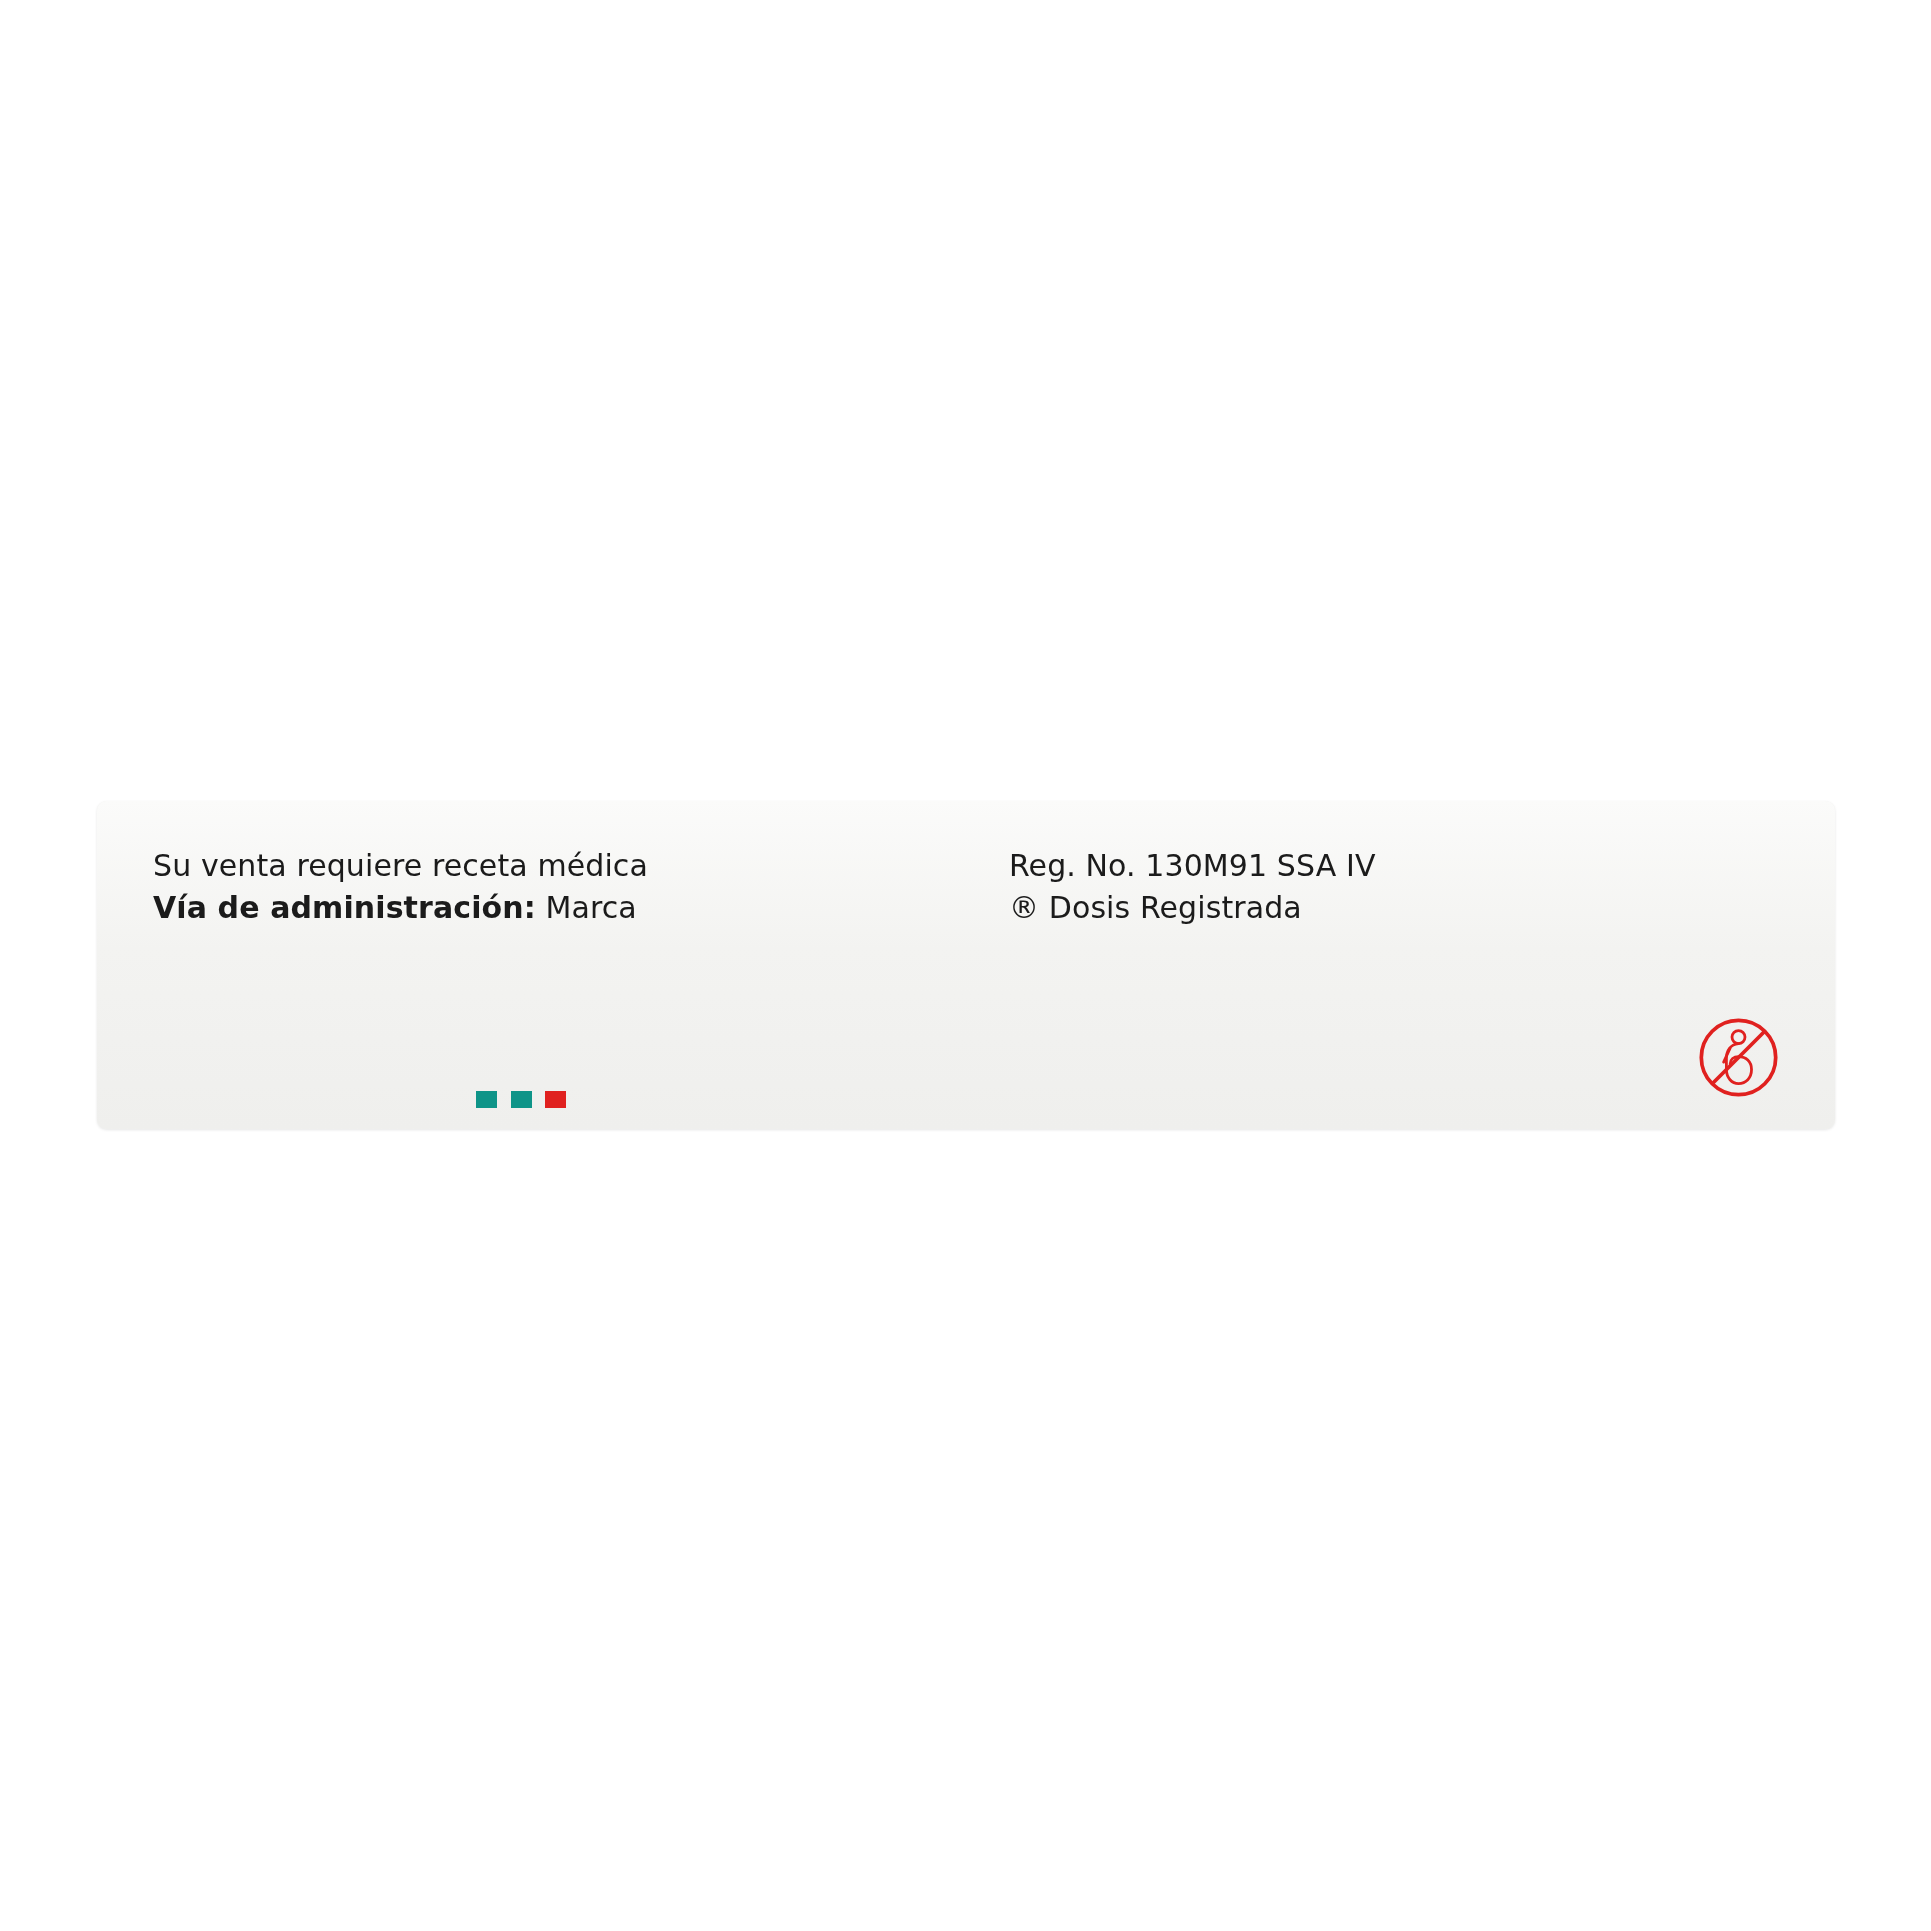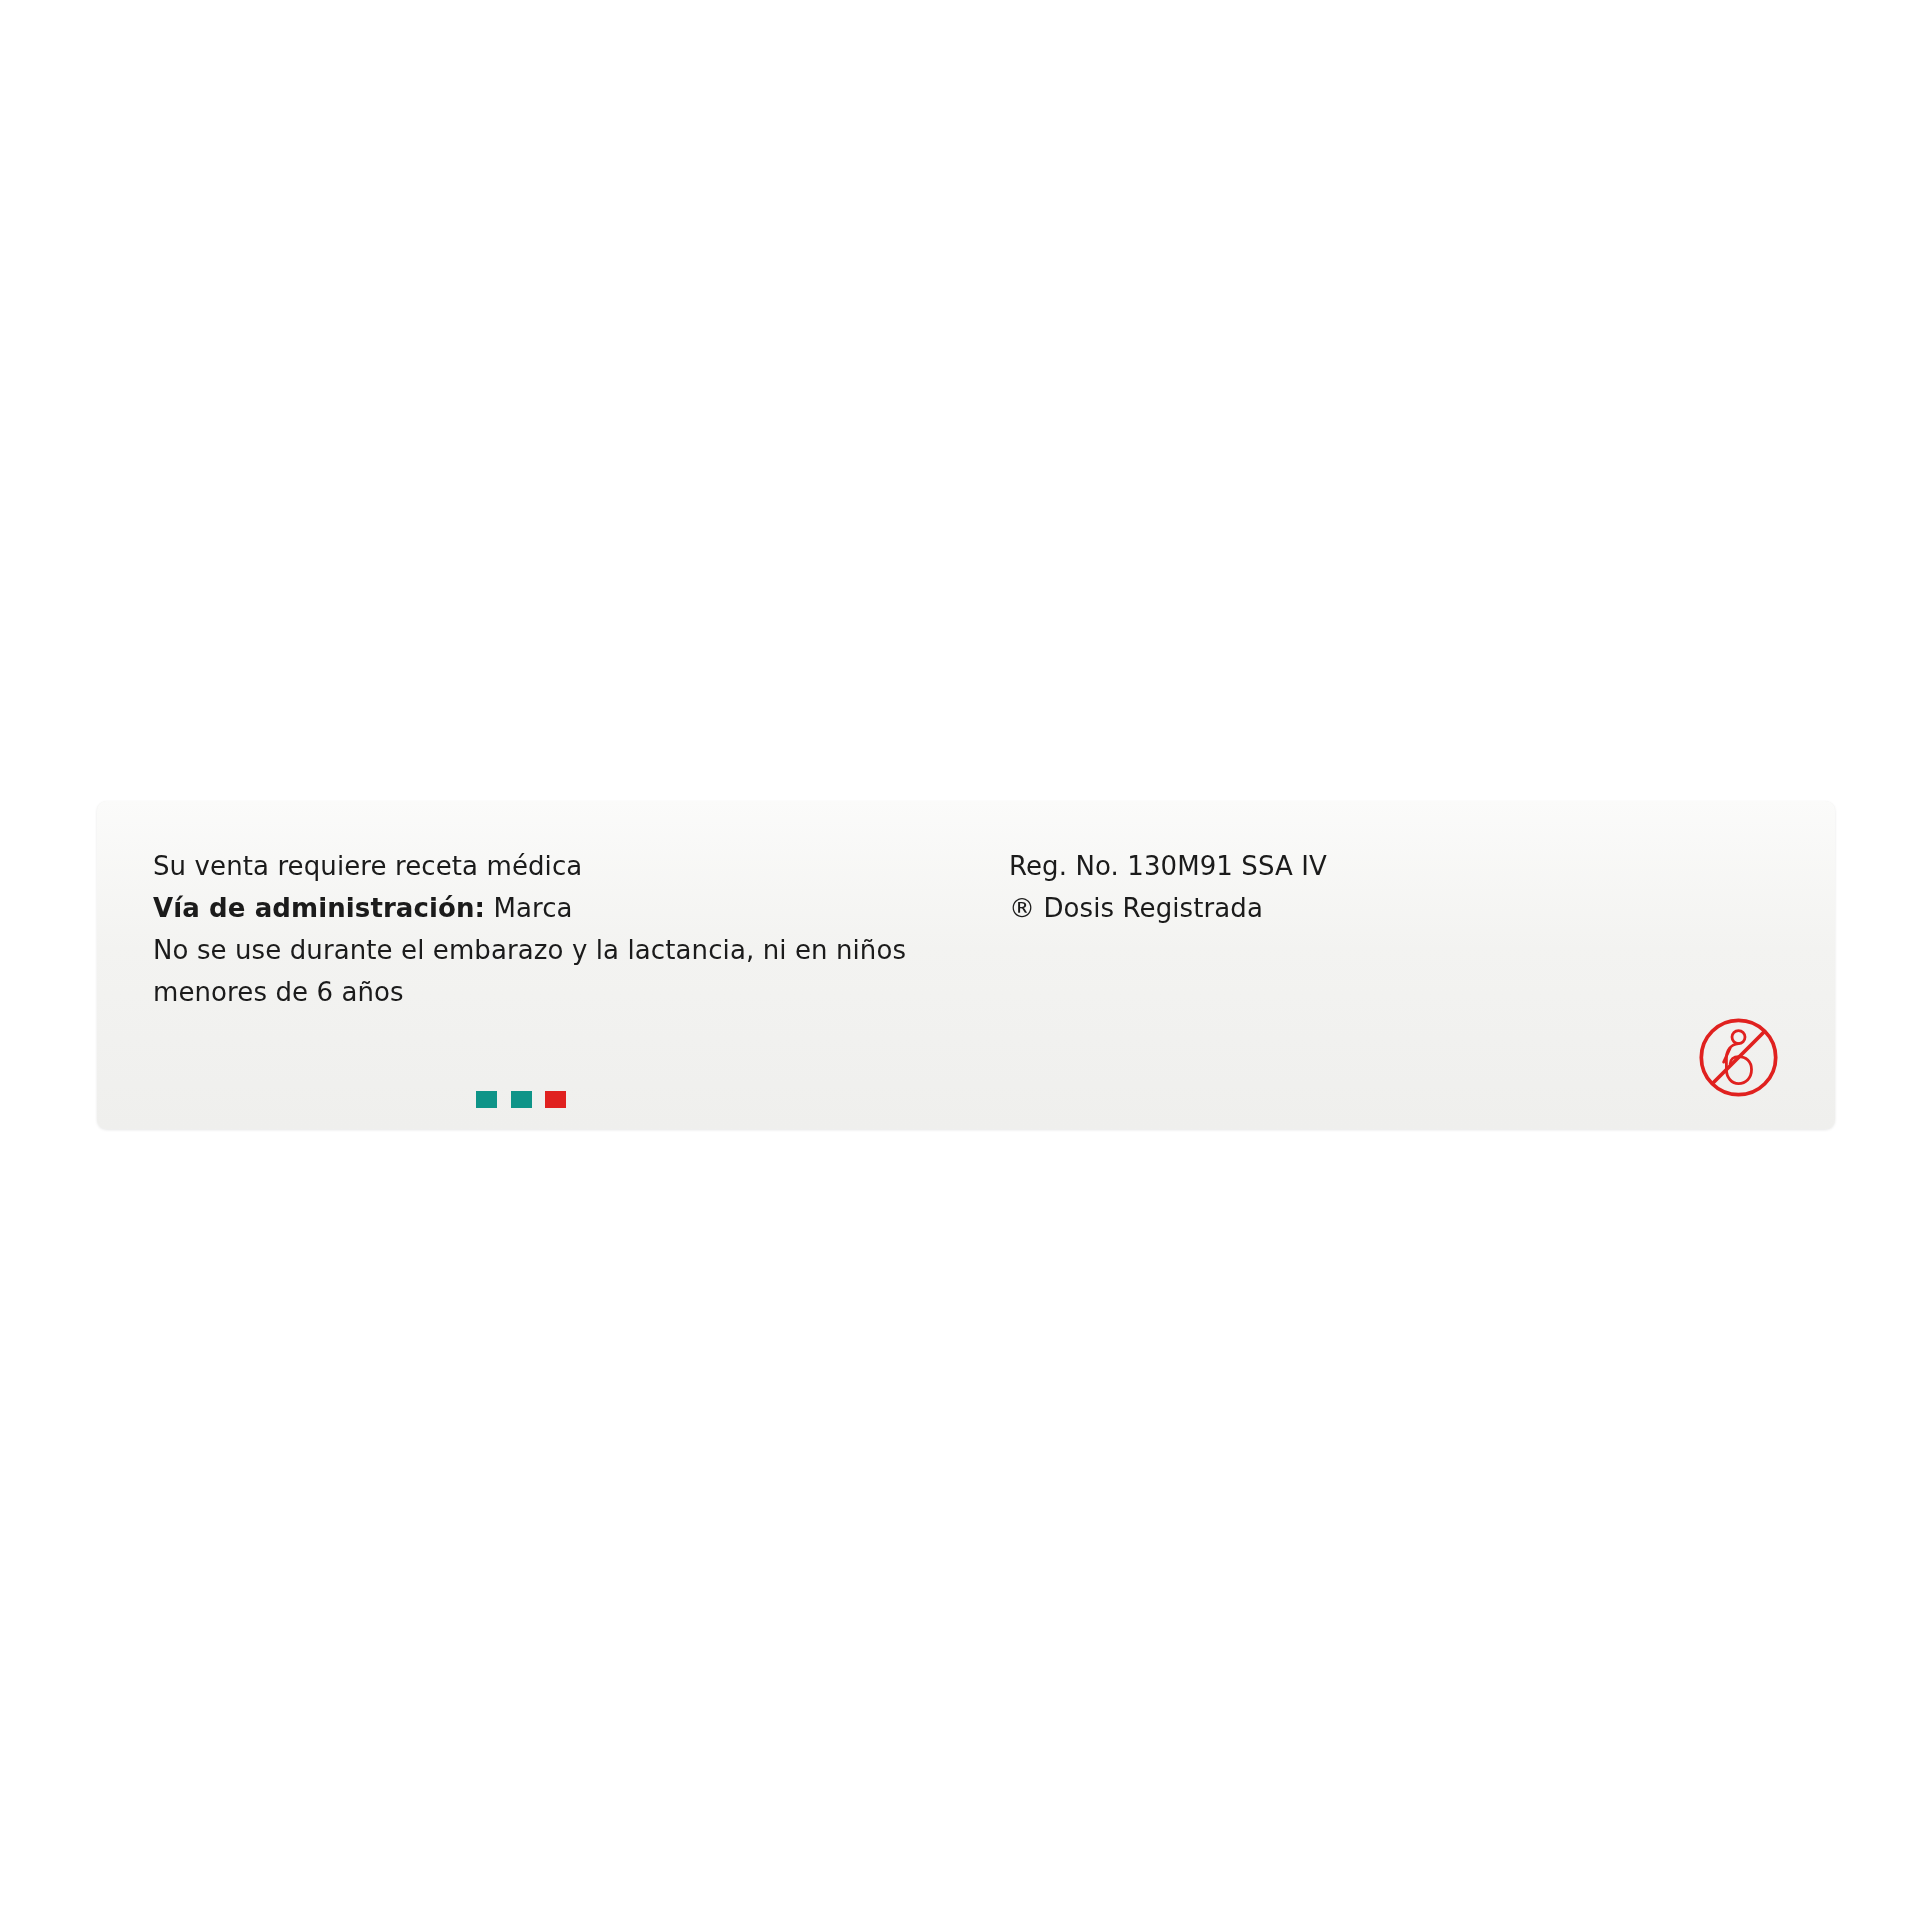--- a/index.html
+++ b/index.html
@@ -52,21 +52,21 @@
   .col-left {
     width: 912px;
     padding: 44px 0 0 56px;
   }
   .col-right {
     flex: 1;
     padding: 44px 39px 0 0;
   }
 
   .line {
-    font-size: 26px;
+    font-size: 30px;
     line-height: 42px;
     color: #1b1b1b;
     white-space: nowrap;
     letter-spacing: 0.1px;
   }
   .line.wrap {
     white-space: normal;
   }
   .lbl {
     font-weight: bold;
@@ -101,23 +101,20 @@
 <div class="panel">
   <div class="panel-inner">
 
     <div class="col col-left">
       <div class="line">
         <span>Su venta requiere receta médica</span>
       </div>
       <div class="line">
         <span class="lbl">Vía de administración:</span><span> Marca</span>
       </div>
-      <div class="line wrap">
-        <span>No se use durante el embarazo y la lactancia, ni en niños menores de 6 años</span>
-      </div>
     </div>
 
     <div class="col col-right">
       <div class="line">
         <span>Reg. No. 130M91 SSA IV</span>
       </div>
       <div class="line">
         <span>® Dosis Registrada</span>
       </div>
     </div>

